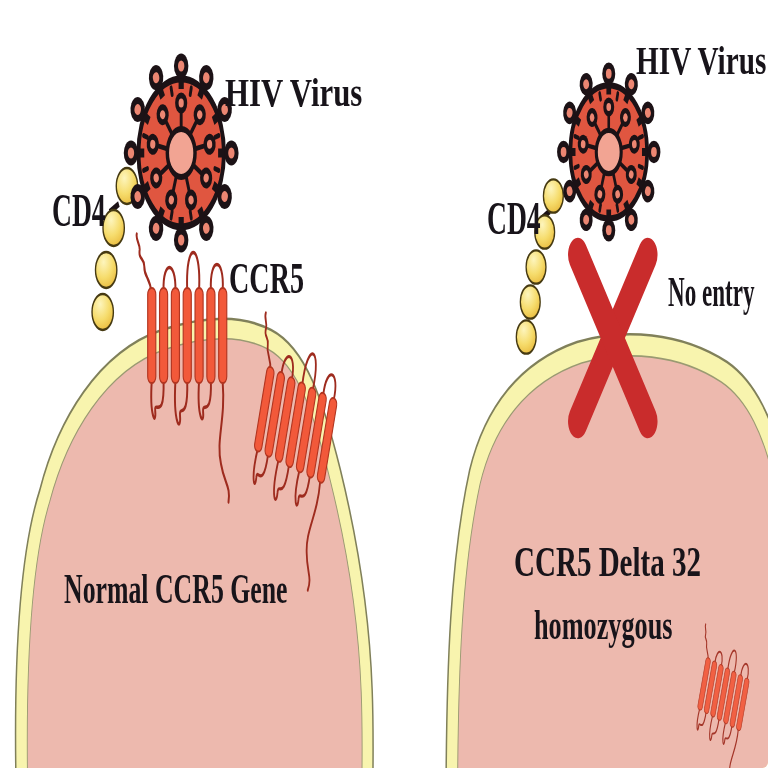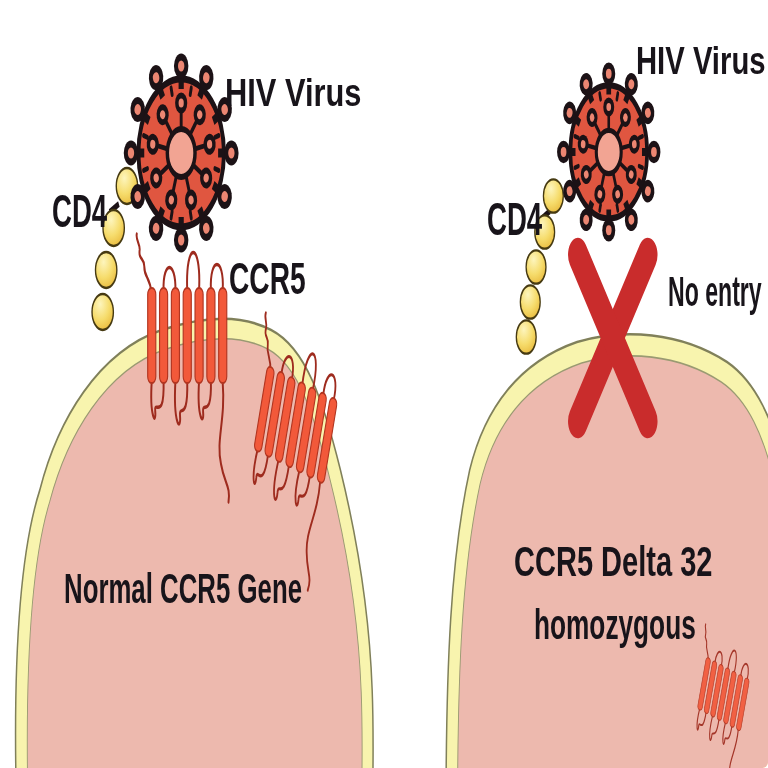--- a/index.html
+++ b/index.html
@@ -1,17 +1,17 @@
 <!DOCTYPE html>
 <html><head>
 <meta charset="utf-8">
 <style>
   html,body{margin:0;padding:0;background:#ffffff;}
   #stage{position:relative;width:768px;height:768px;background:#ffffff;overflow:hidden;
-         font-family:Liberation Sans, sans-serif;border-radius:6px;}
+         font-family:Liberation Serif, serif;border-radius:6px;}
   #art{position:absolute;left:0;top:0;}
   .lbl{position:absolute;font-weight:700;color:#18141a;line-height:1;white-space:nowrap;
        transform-origin:left top;transform:scaleX(var(--sx,0.7));}
 </style>
 </head>
 <body>
 
 <div id="stage">
 
   <svg id="art" width="768" height="768" viewBox="0 0 1331 768" preserveAspectRatio="none">

